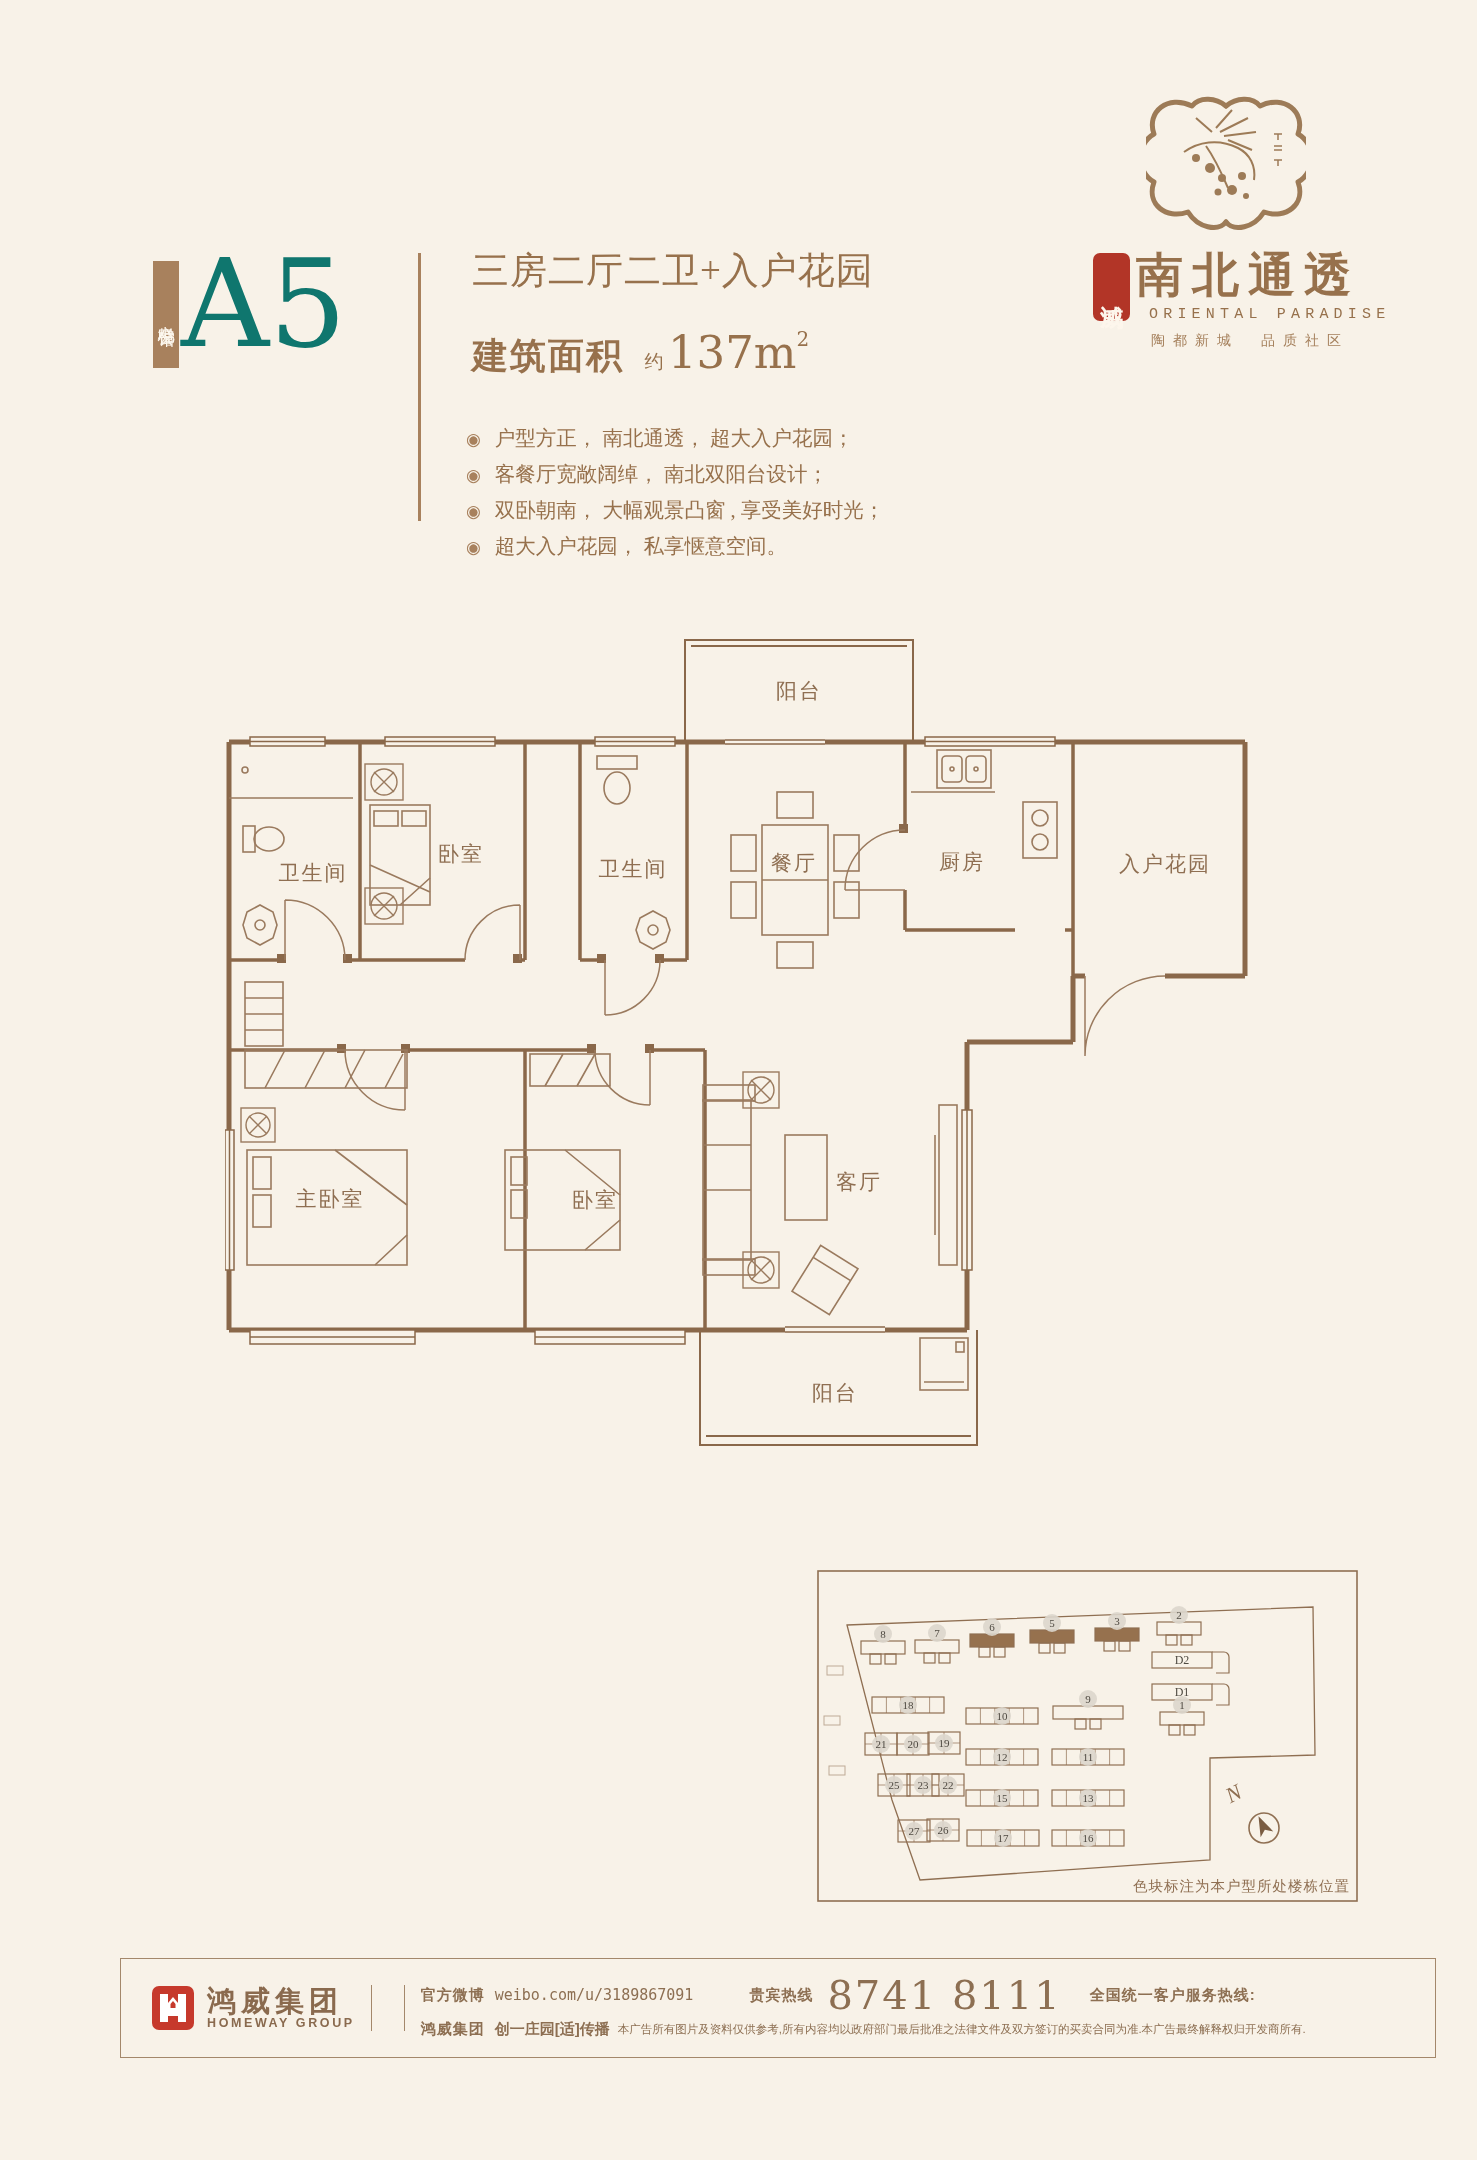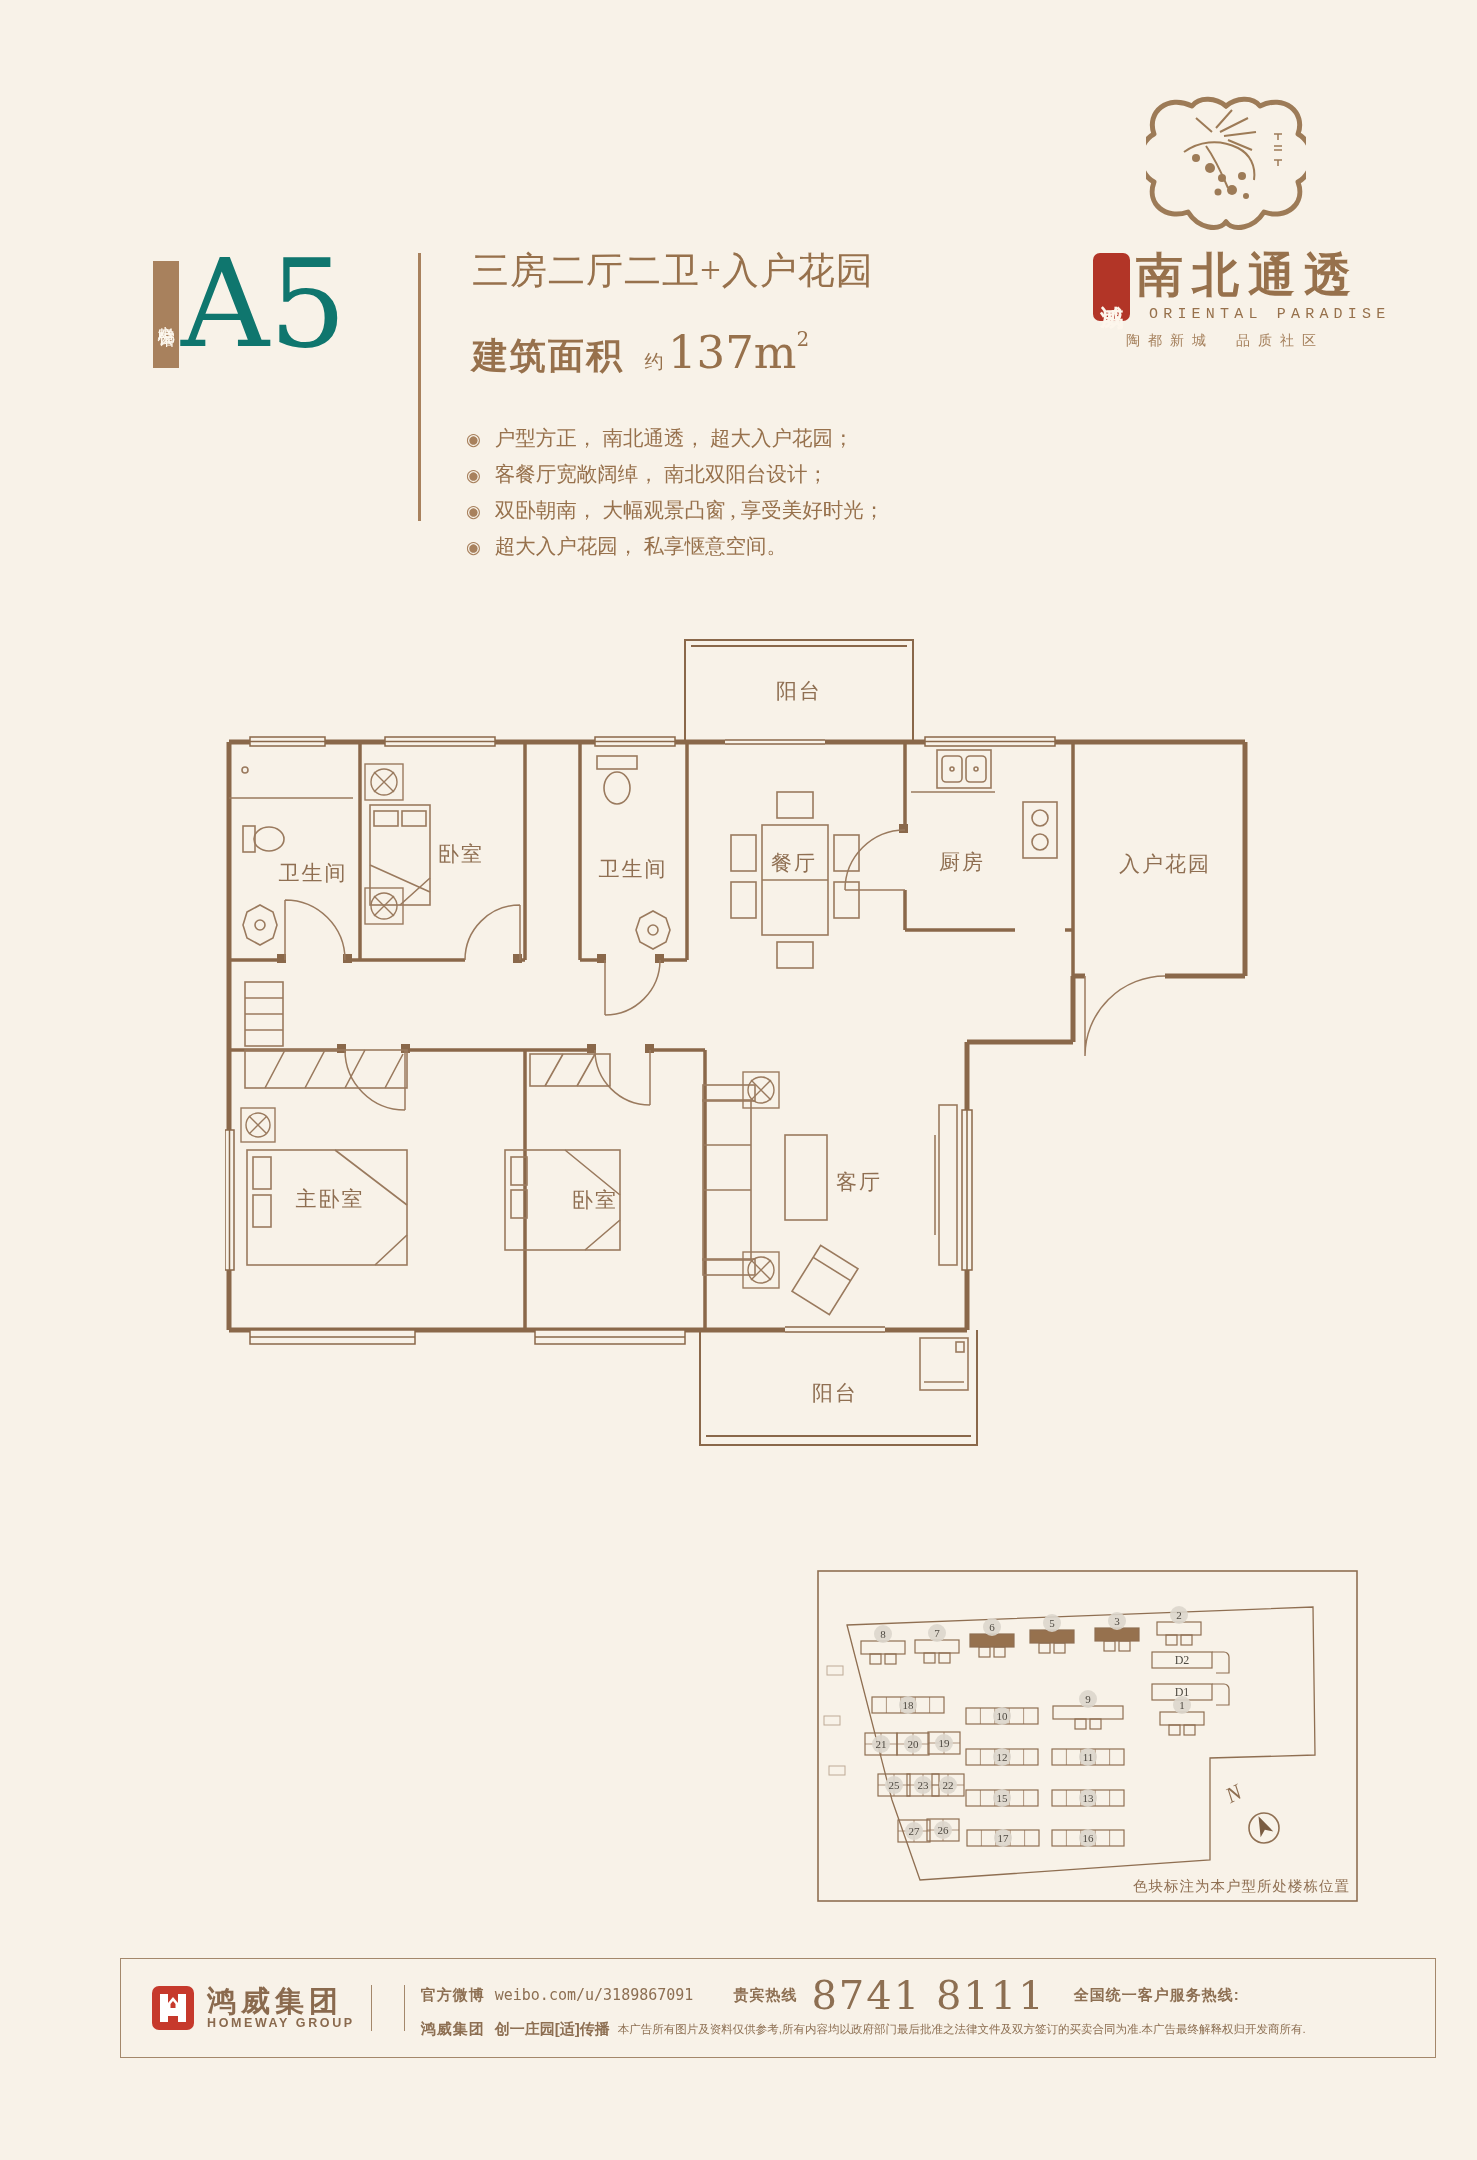--- a/index.html
+++ b/index.html
@@ -43,21 +43,21 @@
   }
   .brand-cn{
     left:1136px;top:244px;font-size:47px;font-weight:700;color:#97714c;letter-spacing:9px;
     font-family:"Liberation Serif",serif;white-space:nowrap;
   }
   .brand-en{
     left:1137px;top:306px;font-size:15px;letter-spacing:5.2px;color:#97714c;
     font-family:Liberation Mono, monospace;white-space:nowrap;margin-left:12px;
   }
   .brand-slogan{
-    left:1126px;top:332px;font-size:14px;letter-spacing:8px;color:#a5805c;
+    left:1151px;top:332px;font-size:14px;letter-spacing:8px;color:#a5805c;
     font-family:"Liberation Serif",serif;white-space:nowrap;
   }
   
   text{font-family:"Liberation Serif",serif;}
   .room-label{font-size:21px;fill:#8f6f52;letter-spacing:2px;}
   .sp-caption{font-size:14.5px;fill:#8f6f52;letter-spacing:1px;}
   .sp-n{font-size:22px;fill:#8f6f52;font-style:italic;}
   
   .footer-box{
     left:120px;top:1958px;width:1316px;height:100px;border:1px solid #a4886b;
@@ -579,21 +579,21 @@
       <div class="f-logo-cn">鸿威集团</div>
       <div class="f-logo-en">HOMEWAY GROUP</div>
     </div>
   </div>
   <div class="f-vdiv"></div>
   <div class="f-vdiv"></div>
   <div class="f-col">
     <div class="f-row">
       <span class="f-lab">官方微博</span>
       <span class="f-mono">weibo.com/u/3189867091</span>
-      <span class="f-lab" style="margin-left:40px">贵宾热线</span>
+      <span class="f-lab" style="margin-left:56px">贵宾热线</span>
       <span class="f-big">8741 8111</span>
       <span class="f-lab" style="margin-left:28px">全国统一客户服务热线:</span>
 
     </div>
     <div class="f-row">
       <span class="f-lab">鸿威集团</span>
       <span class="f-val" style="font-weight:700">创一庄园[适]传播</span>
       <span class="f-small">本广告所有图片及资料仅供参考,所有内容均以政府部门最后批准之法律文件及双方签订的买卖合同为准.本广告最终解释权归开发商所有.</span>
     </div>
   </div>

